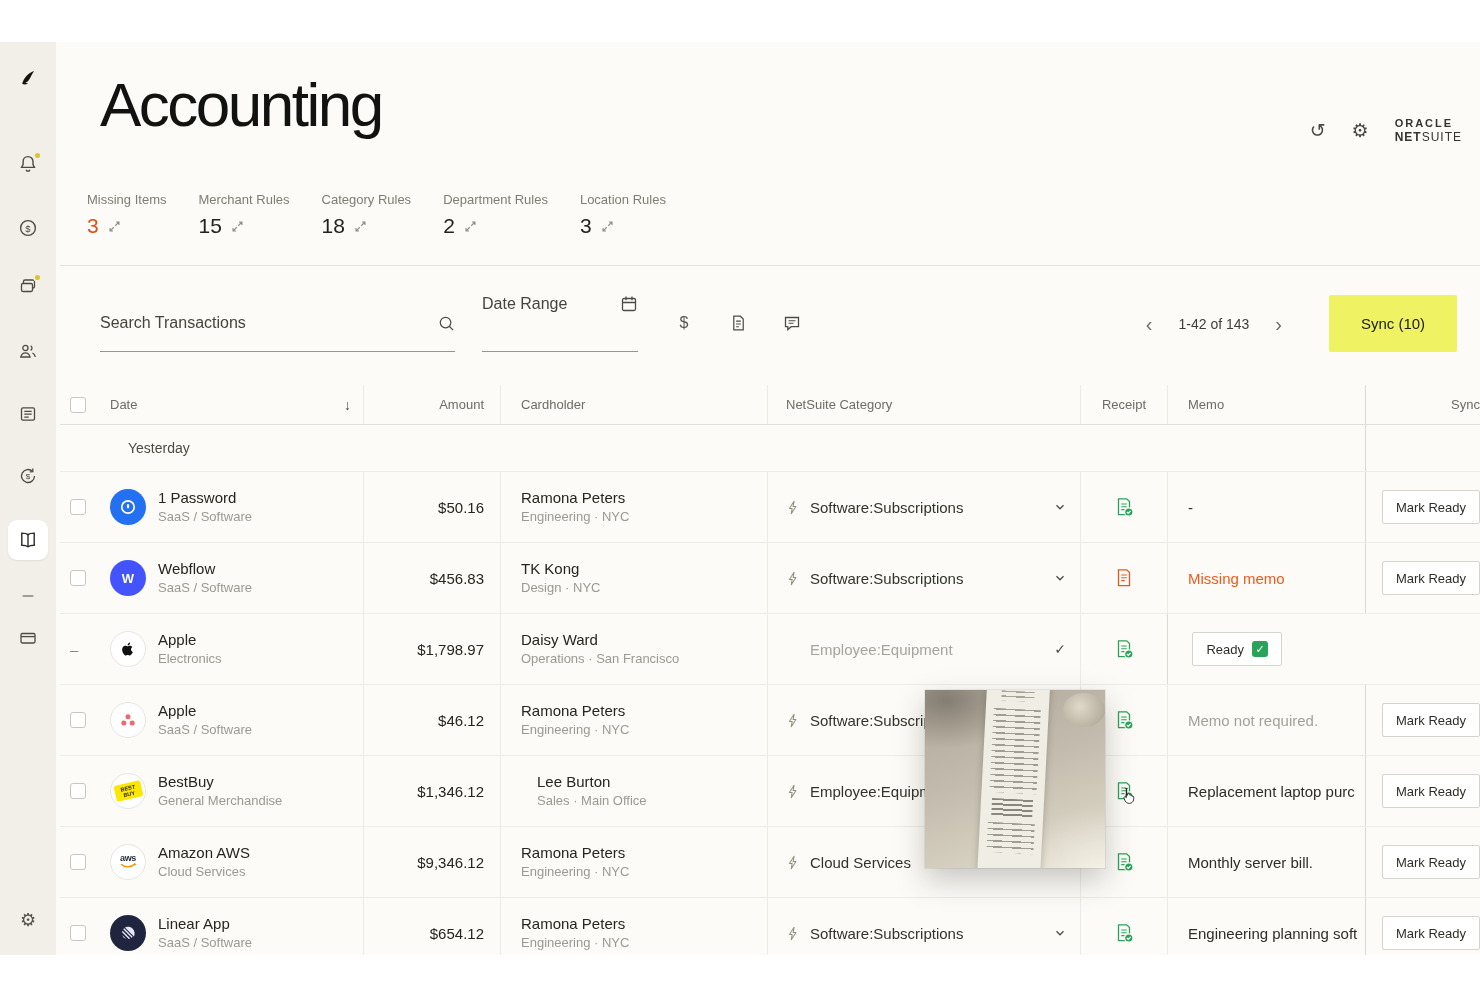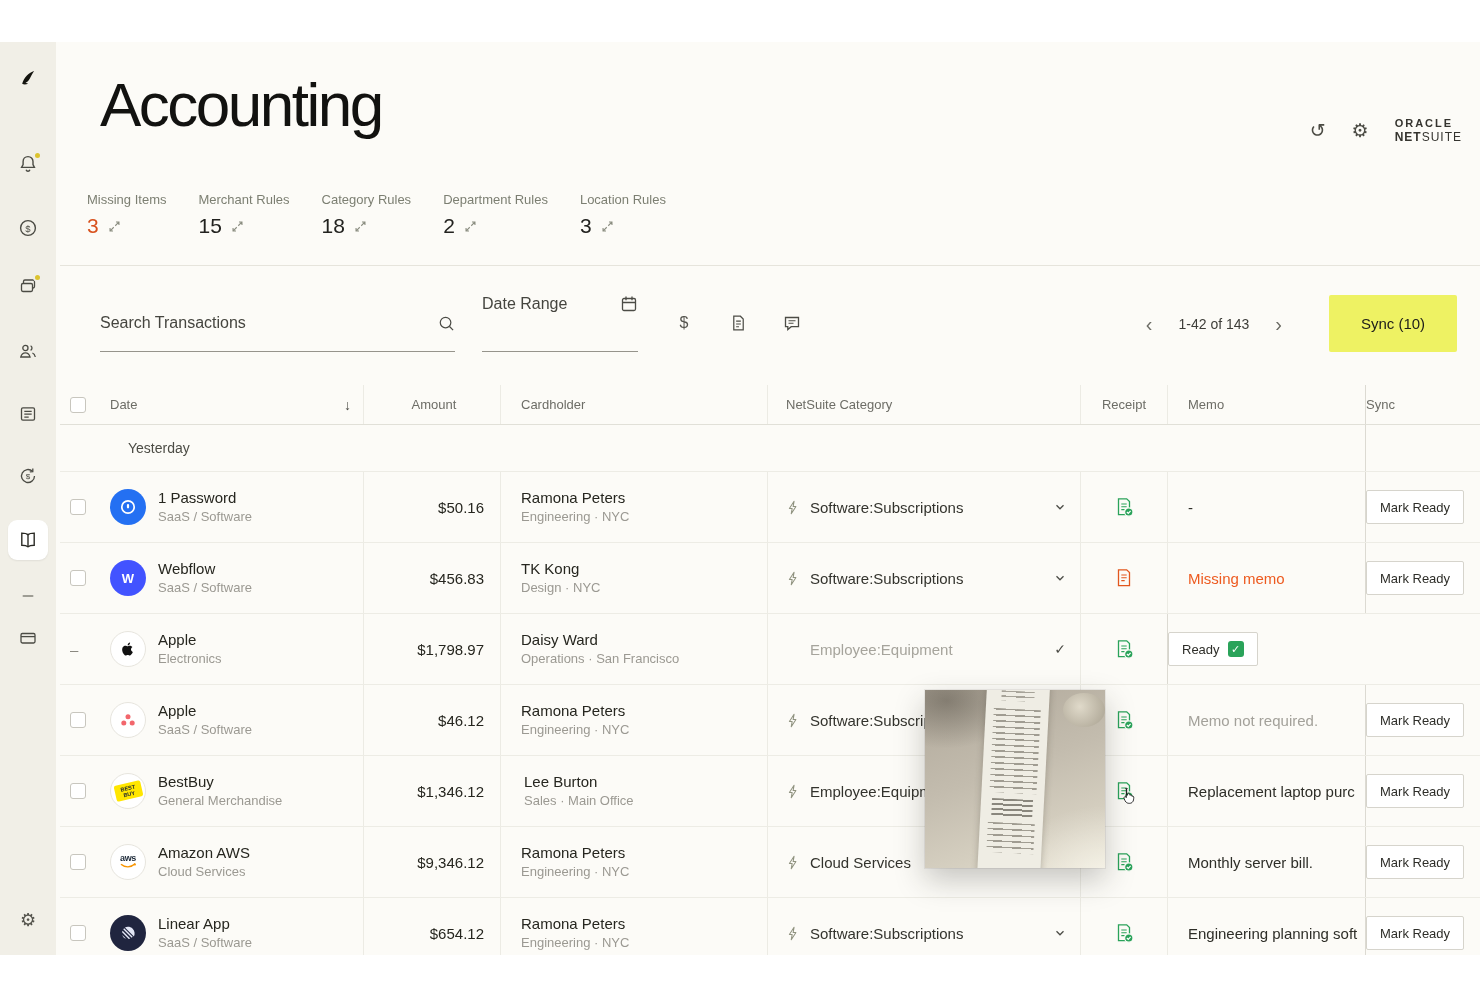--- a/index.html
+++ b/index.html
@@ -57,22 +57,22 @@
   .thead,.trow,.grow{display:flex}
   .thead{height:40px;align-items:center;border-bottom:1px solid #e1e0d8;font-size:13px;color:#6d6d66}
   .cell{height:100%;display:flex;align-items:center;overflow:hidden}
   .c-check{width:40px;padding-left:10px}
   .c-date{width:263px;padding-left:10px}
   .c-amount{width:137px;justify-content:flex-end;padding-right:16px;border-left:1px solid #ecebe4}
   .c-card{width:267px;padding-left:20px;border-left:1px solid #ecebe4}
   .c-cat{width:313px;padding-left:18px;padding-right:14px;border-left:1px solid #ecebe4}
   .c-receipt{width:87px;justify-content:center;border-left:1px solid #ecebe4}
   .c-memo{width:198px;padding-left:20px;border-left:1px solid #ecebe4;white-space:nowrap}
-  .c-sync{width:115px;justify-content:flex-start;border-left:1px solid #dcdad2}
-  .thead .c-amount{justify-content:center;padding-left:20px}
+  .c-sync{width:115px;justify-content:flex-end;border-left:1px solid #dcdad2}
+  .thead .c-amount{justify-content:flex-end;padding-left:20px}
   .sort-arrow{margin-left:auto;padding-right:12px;font-size:14px;color:#4c4c46}
 
   .grow{height:47px;align-items:center;border-bottom:1px solid #edece5}
   .grow-label{padding-left:68px;font-size:14px;color:#4c4c45}
   .grow-spacer{margin-left:auto;width:115px;height:100%;border-left:1px solid #dcdad2}
 
   .trow{height:71px;border-bottom:1px solid #edece5;font-size:15px}
   .checkbox{width:16px;height:16px;border:1.5px solid #c8c6be;border-radius:3px;background:#fff;cursor:pointer}
   .row-dash{font-size:15px;color:#8a8880}
   .logo{width:36px;height:36px;border-radius:50%;display:flex;align-items:center;justify-content:center;flex:none}
@@ -523,21 +523,21 @@
           </span>
         <span class="m-info">
             <span class="m-name">BestBuy</span>
             <span class="m-sub">General Merchandise</span>
           </span>
       </div>
       <div class="cell c-amount">
           <span class="amount">$1,346.12</span>
         </div>
       <div class="cell c-card">
-          <span class="m-info" style="margin-left:3px">
+          <span class="m-info" style="margin-left:16px">
             <span class="m-name">Lee Burton</span>
             <span class="m-sub">Sales · Main Office</span>
           </span>
         </div>
       <div class="cell c-cat">
         <svg class="cat-bolt" viewBox="0 0 16 16" fill="none" stroke="#8f927f" stroke-width="1.1" stroke-linejoin="round">
             <path d="M8.6 1.4L3.6 9h3l-1 5.6L10.6 7h-3l1-5.6z"></path>
           </svg>
         <span class="cat-text">Employee:Equipment</span>
         <svg class="cat-chev" viewBox="0 0 12 12" fill="none" stroke="#4c4c46" stroke-width="1.3">

